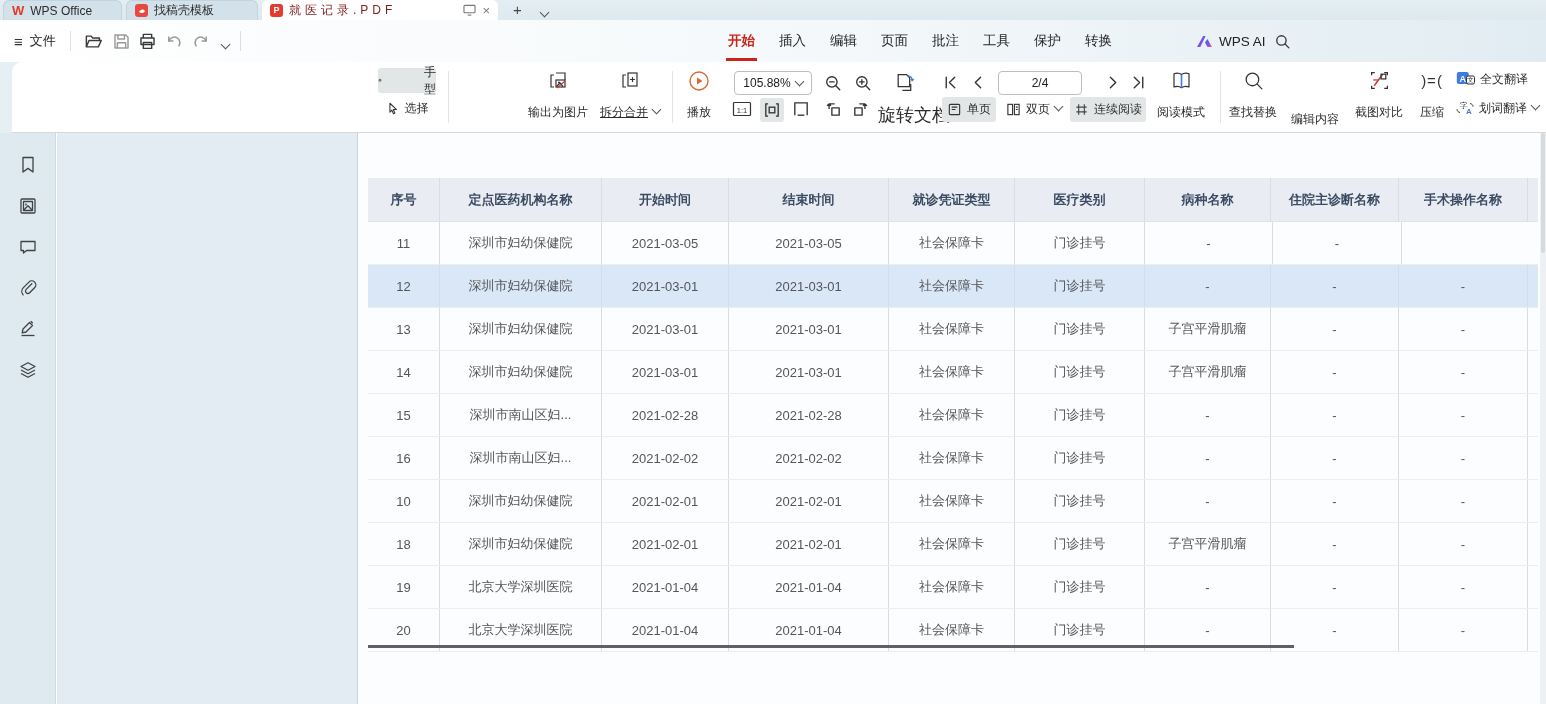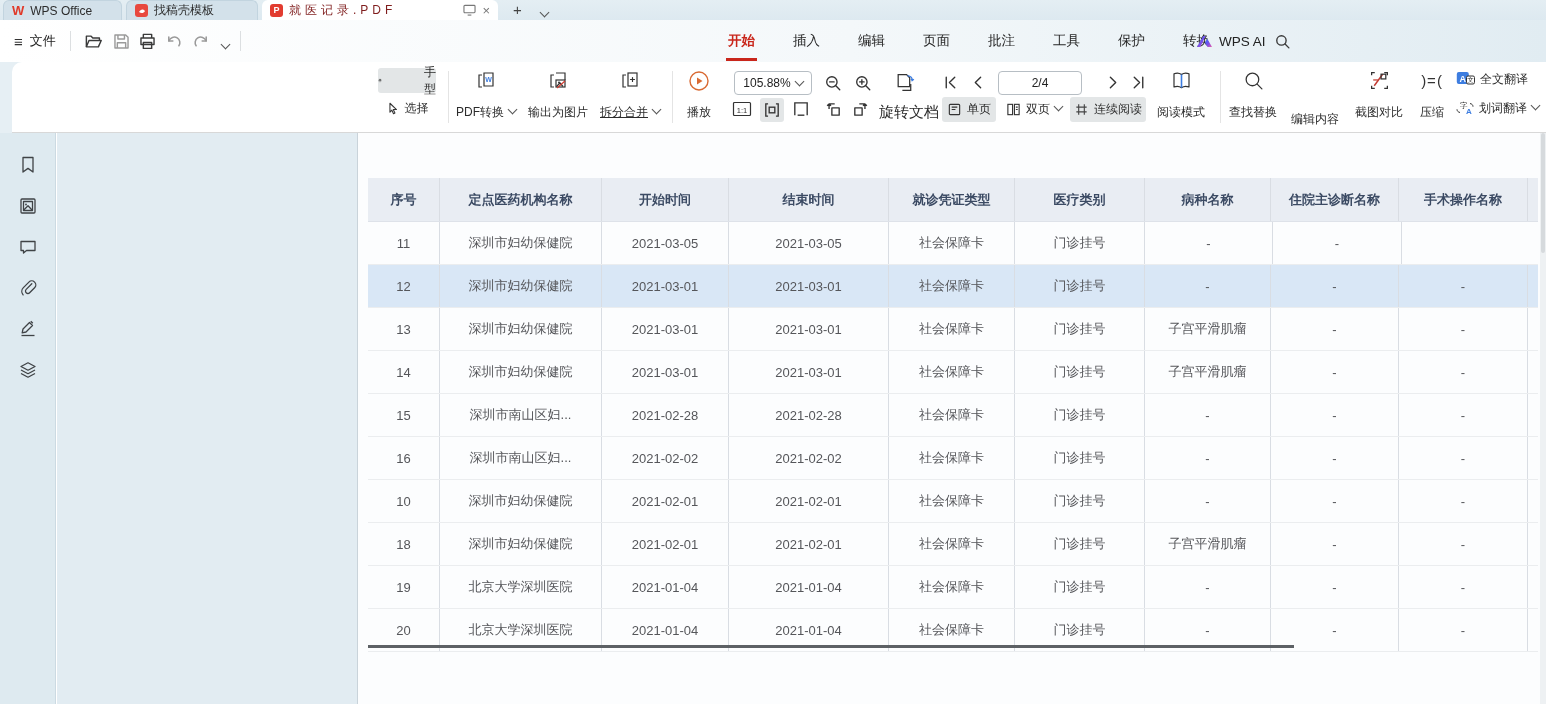--- a/index.html
+++ b/index.html
@@ -18,38 +18,38 @@
   .tab.active{background:#ffffff;}
   .sq-ico{width:13px;height:13px;border-radius:3px;display:flex;align-items:center;justify-content:center;
           color:#fff;font-size:9px;font-weight:bold;flex:0 0 auto;}
   .doc-title{letter-spacing:4px;font-size:12px;color:#7f1d1d;white-space:nowrap;}
   
   .menubar{left:0;top:20px;width:1546px;height:42px;
            background:linear-gradient(90deg,#ffffff 0%,#f4f8fa 55%,#e1ecf2 100%);}
   .filegrp{left:14px;top:0;height:42px;display:flex;align-items:center;gap:7px;font-size:13px;color:#222;}
   .vdiv{width:1px;background:#dcdfe1;}
   .qicon{top:12px;width:19px;height:19px;cursor:pointer;}
-  .menus{left:726px;top:0;height:42px;display:flex;align-items:center;gap:34px;font-size:13.5px;color:#262626;justify-content:flex-end;}
+  .menus{left:726px;top:0;height:42px;display:flex;align-items:center;gap:20px;font-size:13.5px;color:#262626;justify-content:flex-end;}
   .menu-item{position:relative;cursor:pointer;padding:3px 2px;}
   .menu-item.active{color:#c9261b;font-weight:bold;}
   .menu-item.active::after{content:"";position:absolute;left:0;right:0;bottom:-8px;height:3px;background:#c9261b;}
   .wpsai{left:1196px;top:0;height:42px;display:flex;align-items:center;gap:6px;font-size:13.5px;color:#222;}
   
   .header-underlay{left:0;top:62px;width:1546px;height:71px;background:#e6eff4;}
   .toolbar{left:12px;top:62px;width:1534px;height:70px;background:#fff;border-radius:10px 0 0 0;
            border-bottom:1px solid #d8d8d8;}
   .tbtn{display:flex;align-items:center;justify-content:center;gap:5px;font-size:12px;color:#2c2c2c;
         border-radius:3px;box-sizing:border-box;cursor:pointer;}
   .hl{background:#e3e6e7;}
   .bigbtn{top:4px;height:60px;display:flex;flex-direction:column;align-items:center;justify-content:space-between;
           padding:4px 0 5px;box-sizing:border-box;font-size:12px;color:#2c2c2c;cursor:pointer;}
   .tb-div{top:9px;height:52px;width:1px;background:#e4e4e4;}
   .boxctl{height:22px;border:1px solid #b7bec4;border-radius:4px;background:#fff;display:flex;
           align-items:center;justify-content:center;font-size:12px;color:#222;cursor:pointer;}
-  .lblrow{font-size:15px;color:#2c2c2c;white-space:nowrap;}
+  .lblrow{font-size:18px;color:#2c2c2c;white-space:nowrap;}
   
   .side-strip{left:0;top:133px;width:56px;height:571px;background:#deeaf0;border-right:1px solid #ccdae2;
               display:flex;flex-direction:column;align-items:center;padding-top:22px;gap:21px;box-sizing:border-box;}
   .side-ic{width:20px;height:20px;cursor:pointer;}
   .nav-panel{left:57px;top:133px;width:300px;height:571px;background:#e2ecf2;}
   
   .doc{left:357px;top:133px;width:1183px;height:571px;background:#fcfdfe;border-left:1px solid #c9d3da;}
   .vscroll{left:1540px;top:133px;width:6px;height:571px;background:#eef1f3;}
   .vthumb{left:1541px;top:133px;width:4px;height:120px;background:#d6dadd;border-radius:2px;}
   
@@ -180,27 +180,20 @@
     <span>手型</span>
   </div>
   <div class="abs tbtn" style="left:366px;top:34px;width:58px;height:25px;">
     <svg width="14" height="15" viewBox="0 0 16 16" fill="none" stroke="#333" stroke-width="1.2" stroke-linejoin="round">
       <path d="M4.5 2 12 9.2H8.3l1.9 4-1.6.8-1.9-4.1-2.2 2.3Z"></path>
     </svg>
     <span>选择</span>
   </div>
   <div class="abs tb-div" style="left:436px;"></div>
 
-  <div class="abs bigbtn" style="left:436px;width:76px;">
-    <svg width="22" height="22" viewBox="0 0 22 22" fill="none" stroke="#333" stroke-width="1.2">
-      <path d="M7 5H4v12h3M9 3h9v13h-9z"></path>
-        <text x="13.5" y="12" font-size="7" fill="#3d7de0" stroke="none" text-anchor="middle" font-weight="bold">W</text>
-    </svg>
-    <span><span>PDF转换</span><span class="chev"></span></span>
-  </div>
   <div class="abs bigbtn" style="left:508px;width:76px;">
     <svg width="22" height="22" viewBox="0 0 22 22" fill="none" stroke="#333" stroke-width="1.2">
       <path d="M7 5H4v12h3M9 3h9v7"></path>
         <rect x="9" y="10" width="9" height="7"></rect>
         <circle cx="12" cy="12.5" r="1" fill="#333" stroke="none"></circle>
         <path d="M9.5 16.5 13 13l3 3.5"></path>
         <path d="M10 18l8-7" stroke="#d23b30"></path>
     </svg>
     <span>输出为图片</span>
   </div>

